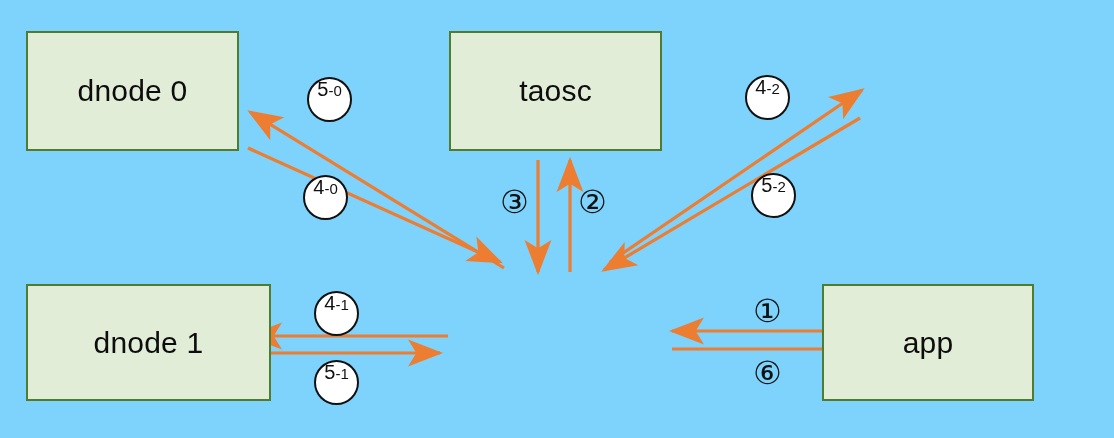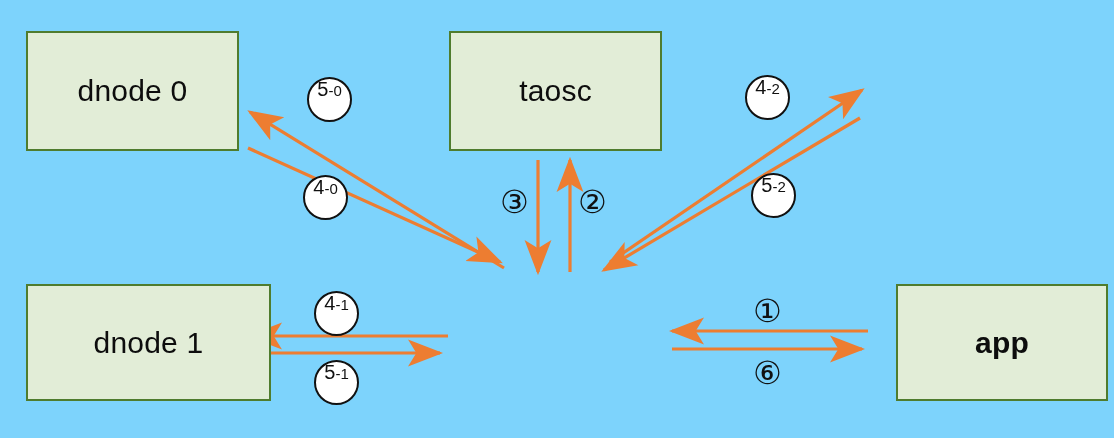--- a/index.html
+++ b/index.html
@@ -115,21 +115,21 @@
   <div class="node" style="left:449px; top:31px; width:213px; height:120px;">
     <span class="node-label">taosc</span>
   </div>
 
 
   <div class="node" style="left:26px; top:284px; width:245px; height:117px;">
     <span class="node-label">dnode 1</span>
   </div>
 
 
-  <div class="node" style="left:896px; top:284px; width:212px; height:117px;font-weight:bold;">
+  <div class="node" style="left:822px; top:284px; width:212px; height:117px;">
     <span class="node-label">app</span>
   </div>
 
   <div class="badge" style="left:307px; top:77px; width:45px; height:45px;">
     <span class="main">5</span>
     <span class="sub">-0</span>
   </div>
 
   <div class="badge" style="left:303px; top:175px; width:45px; height:45px;">
     <span class="main">4</span>

